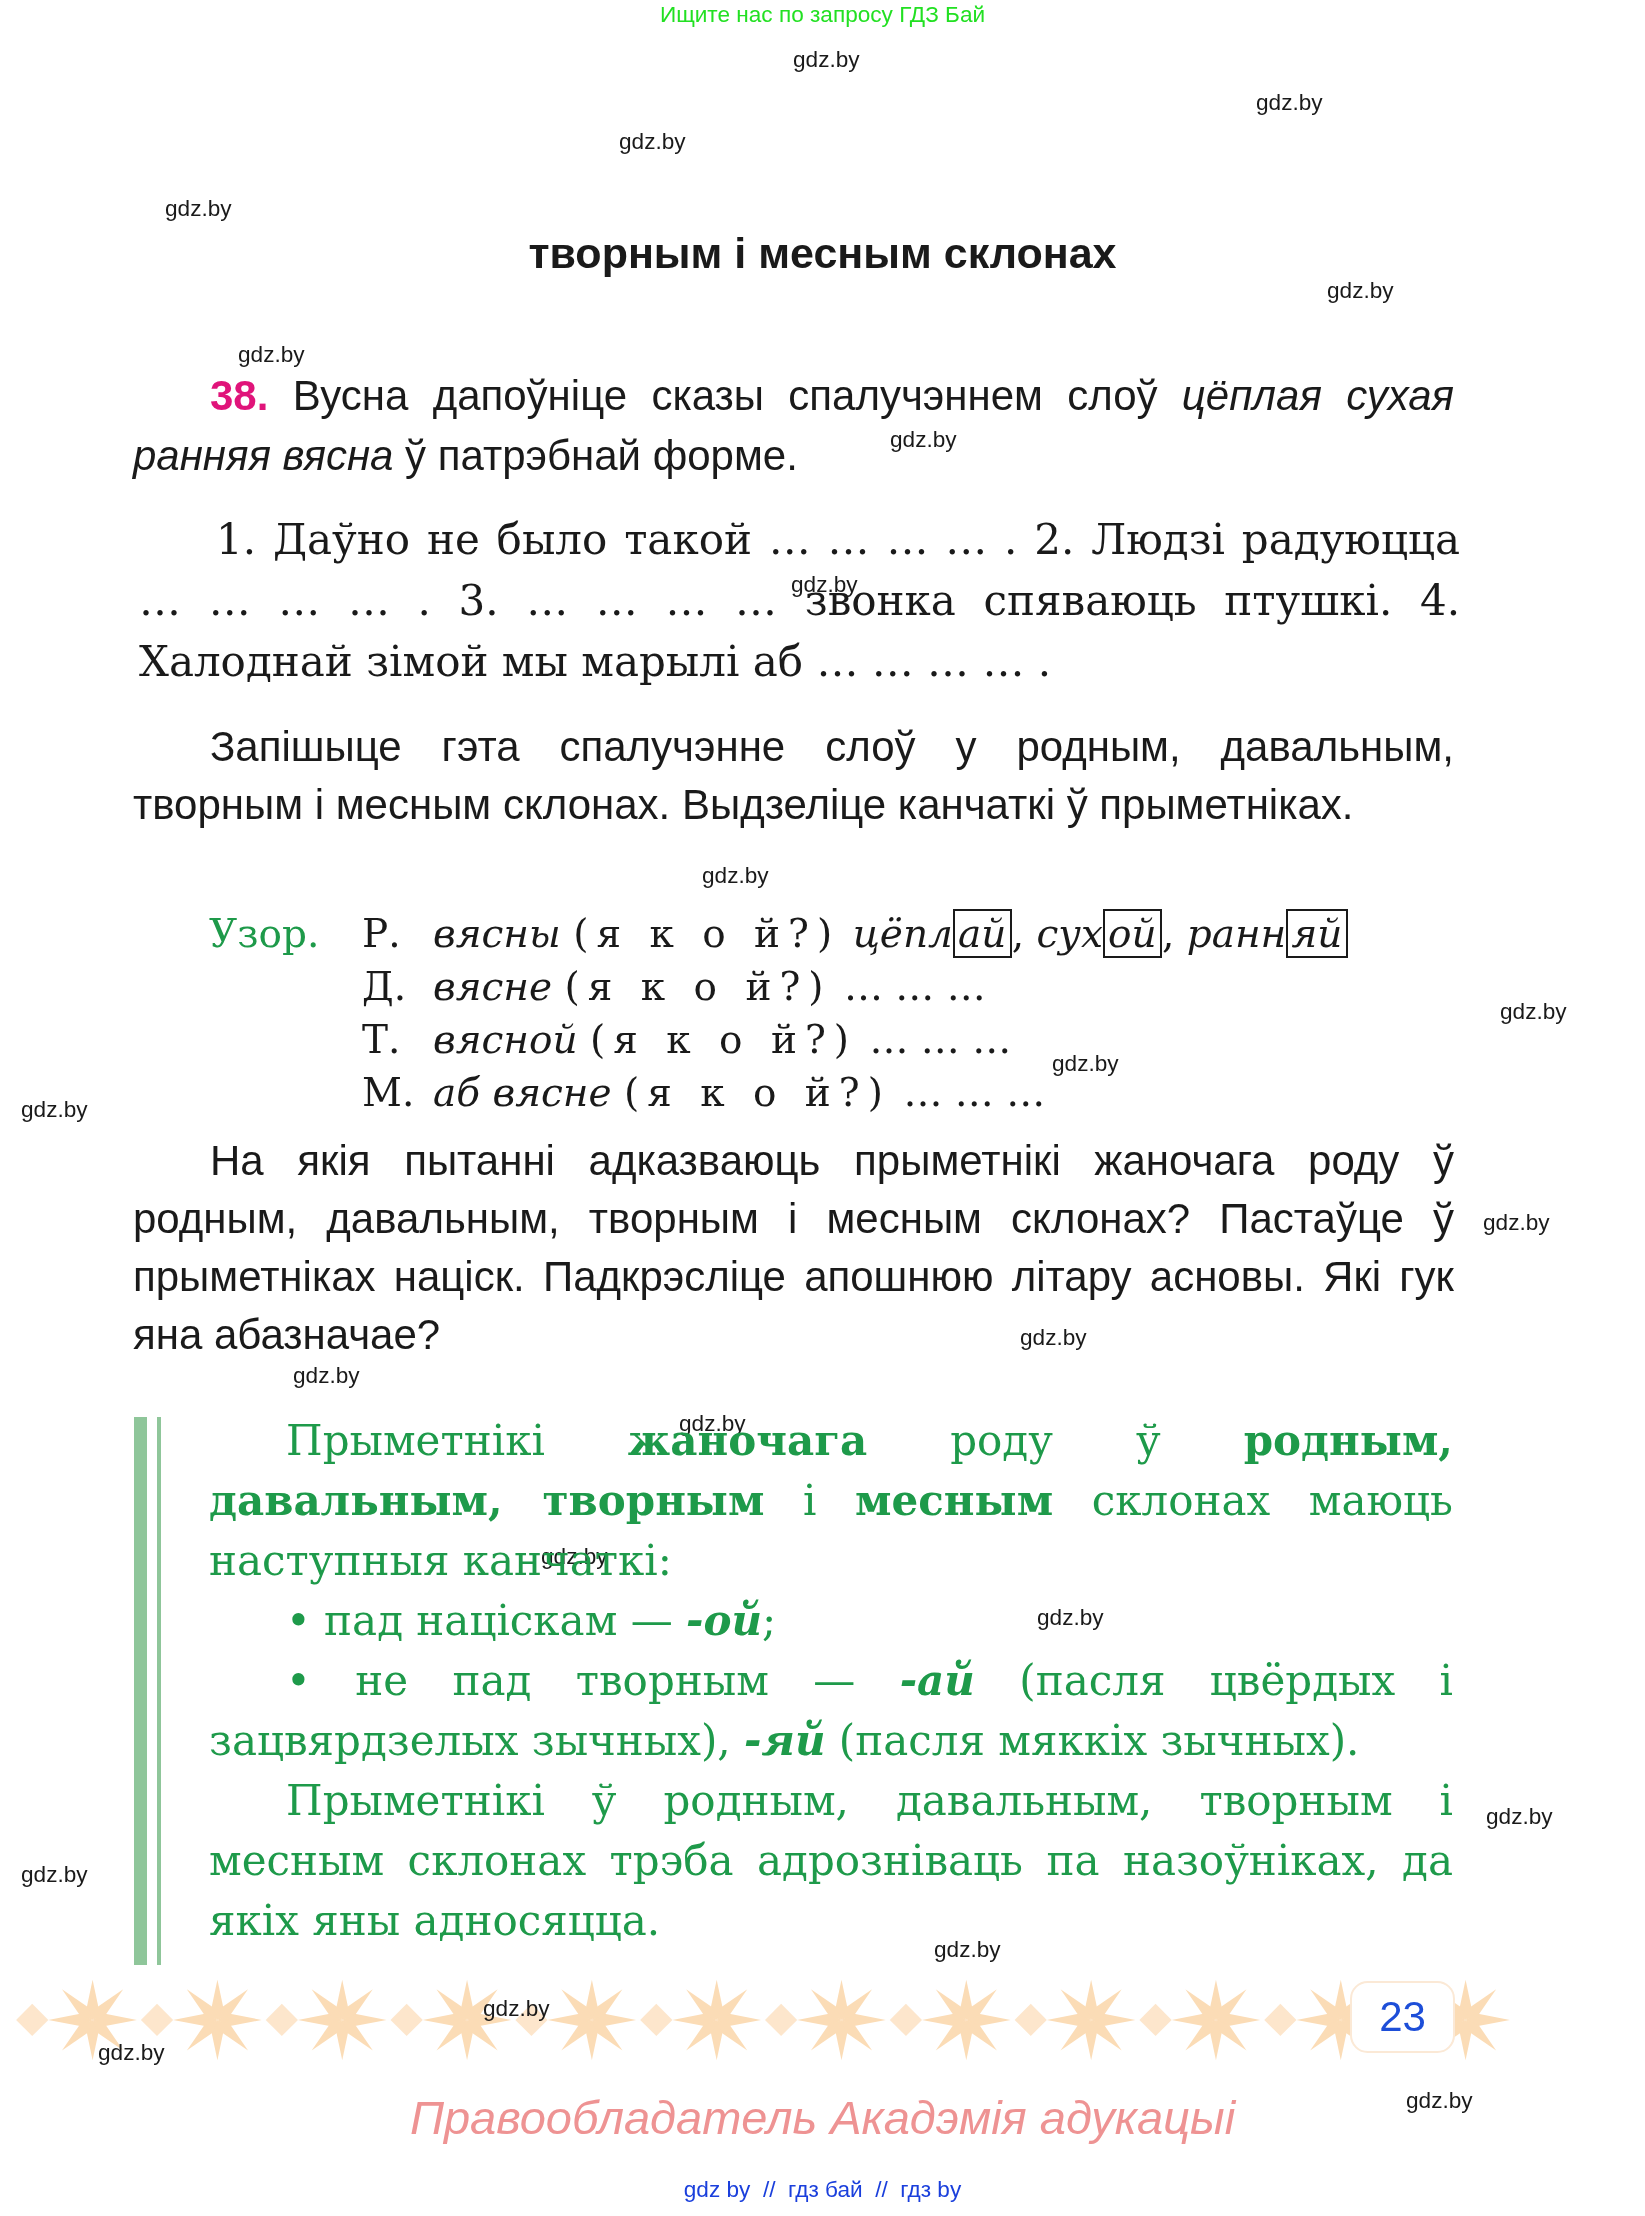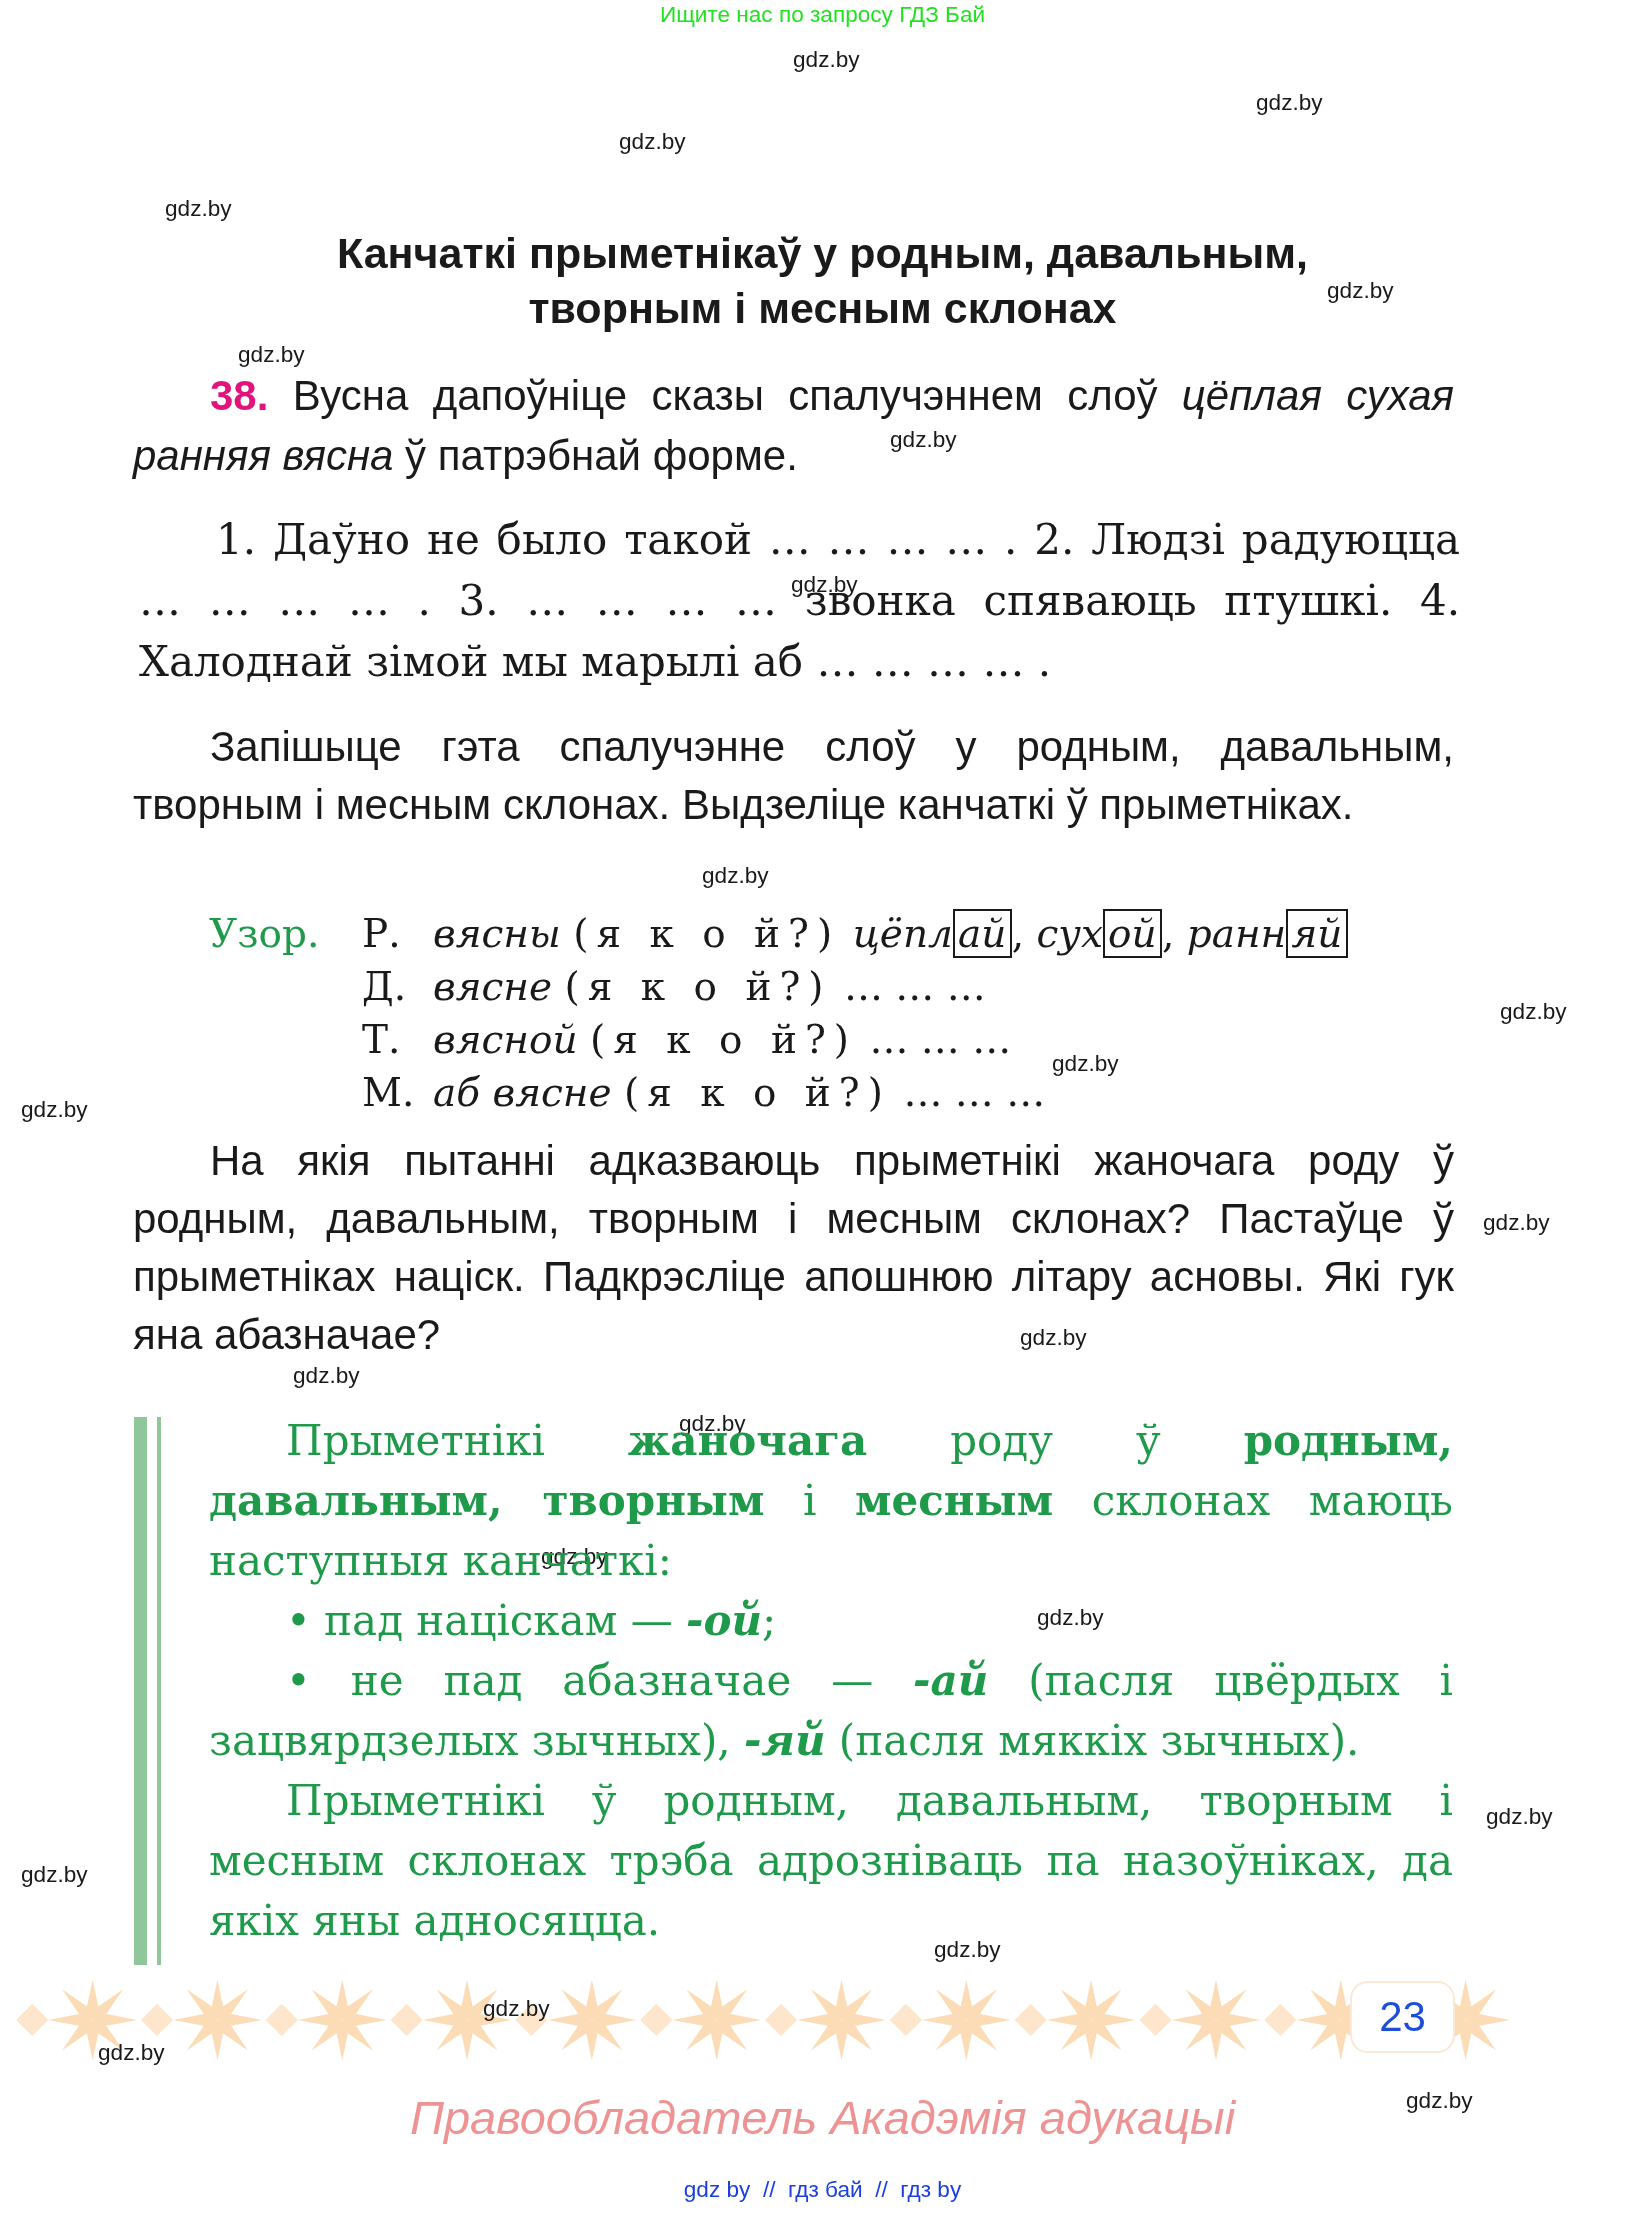--- a/index.html
+++ b/index.html
@@ -69,21 +69,20 @@
 <div class="wm" style="left:541px;top:1544px">gdz.by</div>
 <div class="wm" style="left:1037px;top:1605px">gdz.by</div>
 <div class="wm" style="left:1486px;top:1804px">gdz.by</div>
 <div class="wm" style="left:21px;top:1862px">gdz.by</div>
 <div class="wm" style="left:934px;top:1937px">gdz.by</div>
 <div class="wm" style="left:483px;top:1996px;z-index:3">gdz.by</div>
 <div class="wm" style="left:98px;top:2040px;z-index:3">gdz.by</div>
 <div class="wm" style="left:1406px;top:2088px">gdz.by</div>
 
 <div class="title">
-  <div>Канчаткі прыметнікаў у родным, давальным,</div>
   <div>творным і месным склонах</div>
 </div>
 
 <div class="task indent"><span class="num">38.</span> <span>Вусна дапоўніце сказы спалучэннем слоў </span><i>цёплая сухая ранняя вясна</i><span> ў патрэбнай форме.</span></div>
 
 <div class="sentences indent">1. Даўно не было такой … … … … . 2. Людзі радуюцца … … … … . 3. … … … … звонка спяваюць птушкі. 4. Халоднай зімой мы марылі аб … … … … .</div>
 
 <div class="para indent" style="top:718px">Запішыце гэта спалучэнне слоў у родным, давальным, творным і месным склонах. Выдзеліце канчаткі ў прыметніках.</div>
 
 <div class="pattern">
@@ -103,21 +102,21 @@
 
 <div class="para indent" style="top:1132px">На якія пытанні адказваюць прыметнікі жаночага роду ў родным, давальным, творным і месным склонах? Пастаўце ў прыметніках націск. Падкрэсліце апошнюю літару асновы. Які гук яна абазначае?</div>
 
 <div class="rule-bars">
   <div class="bar1"></div>
   <div class="bar2"></div>
 </div>
 <div class="rule">
   <div class="indent"><span>Прыметнікі </span><b>жаночага</b><span> роду ў </span><b>родным, давальным, творным</b><span> і </span><b>месным</b><span> склонах маюць наступныя канчаткі:</span></div>
   <div class="bullet"><span>• пад націскам — </span><i>-ой</i><span>;</span></div>
-  <div class="indent"><span>• не пад абазначае — </span><i>-ай</i><span> (пасля цвёрдых і зацвярдзелых зычных), </span><i>-яй</i><span> (пасля мяккіх зычных).</span></div>
+  <div class="indent"><span>• не пад творным — </span><i>-ай</i><span> (пасля цвёрдых і зацвярдзелых зычных), </span><i>-яй</i><span> (пасля мяккіх зычных).</span></div>
   <div class="indent">Прыметнікі ў родным, давальным, творным і месным склонах трэба адрозніваць па назоўніках, да якіх яны адносяцца.</div>
 </div>
 
 <svg class="ornament" viewBox="0 0 1900 110" xmlns="http://www.w3.org/2000/svg">
   <defs>
     <g id="star" fill="#fbdcb6">
       <polygon points="0,-50 8,-12 0,0 -8,-12"></polygon>
       <polygon points="0,50 8,12 0,0 -8,12"></polygon>
       <polygon points="-55,0 -14,-8 0,0 -14,8"></polygon>
       <polygon points="55,0 14,-8 0,0 14,8"></polygon>

